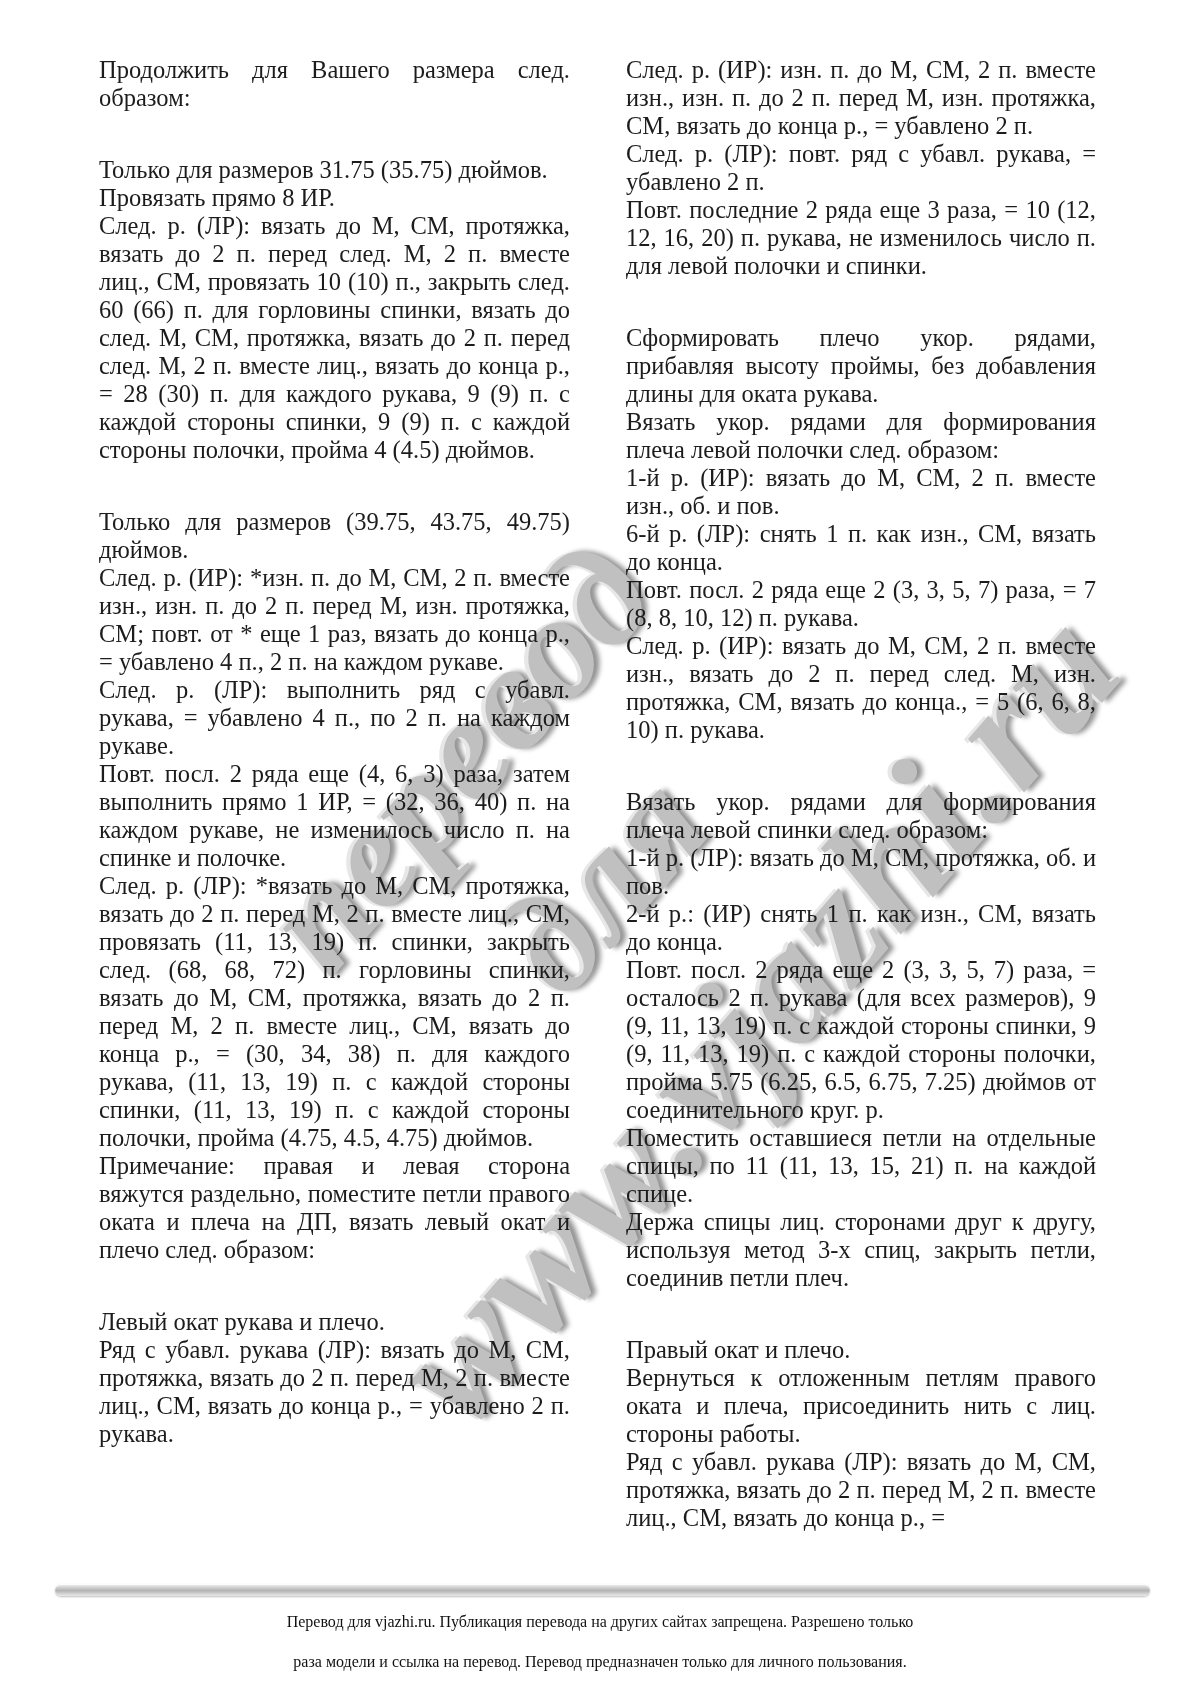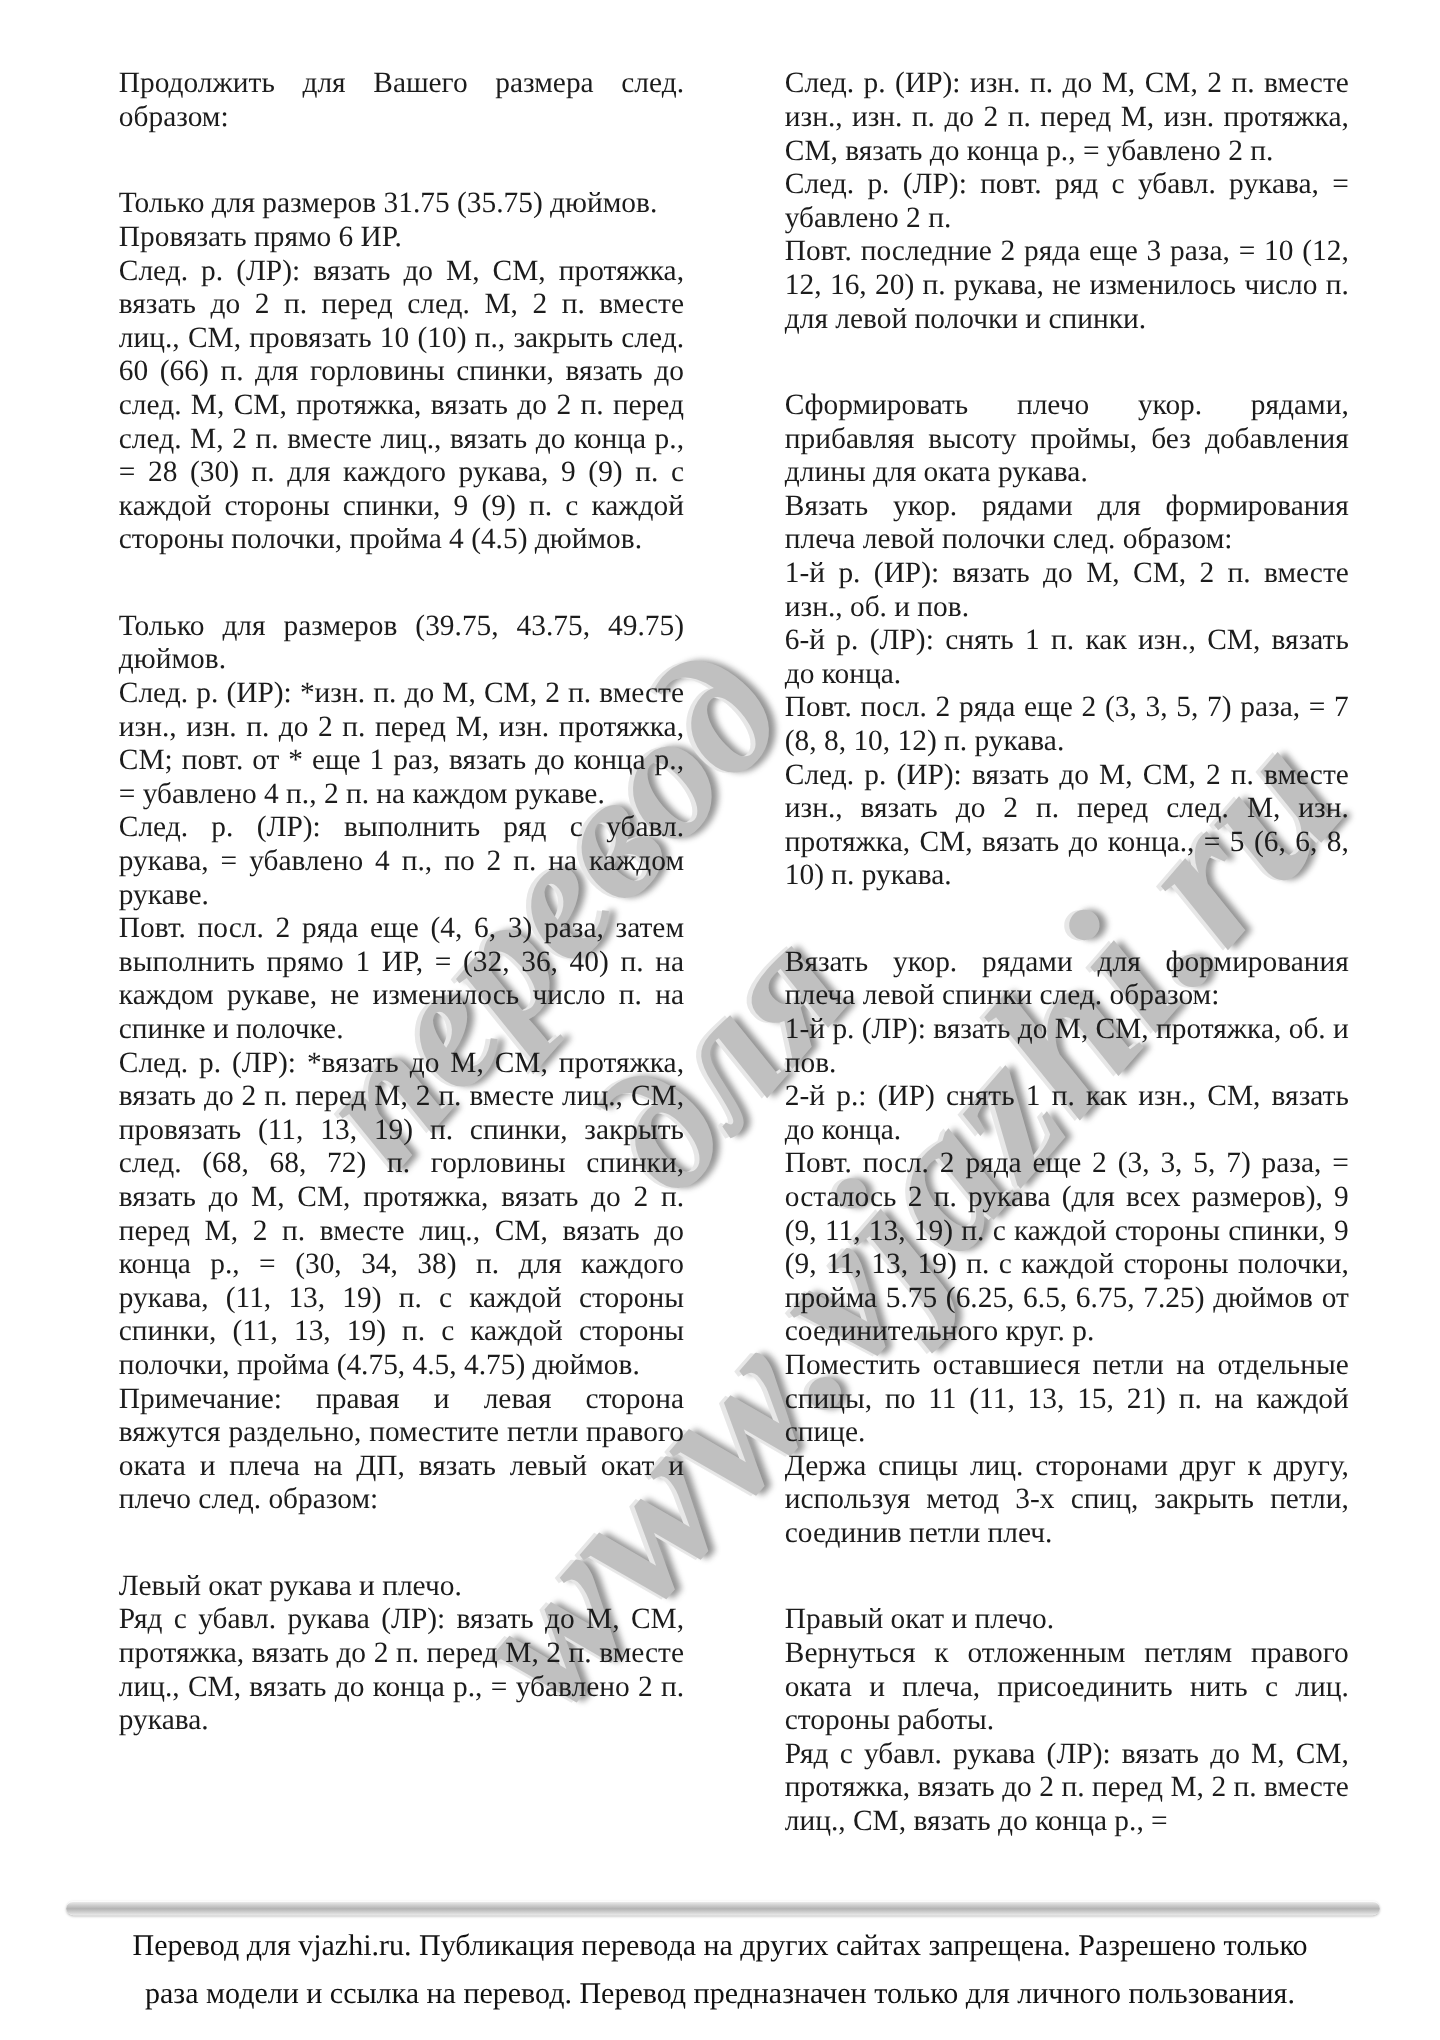--- a/index.html
+++ b/index.html
@@ -37,60 +37,60 @@
   
   .col {
     position: absolute;
     top: 56px;
     font-size: 24.5px;
     line-height: 28px;
     text-align: justify;
     z-index: 2;
   }
   .col-left  { left: 99px;  width: 471px; }
-  .col-right { left: 626px; width: 470px; margin-left: 28px; }
+  .col-right { left: 626px; width: 470px; }
   .para { margin: 0; font-family: Liberation Serif, serif; }
   .para.gap { margin-top: 44px; }
 
   
   .separator {
     position: absolute;
     left: 55px; right: 50px; top: 1584px;
     height: 12px;
     z-index: 2;
     background: linear-gradient(180deg, #f4f4f4 0%, #cfcfcf 30%, #b3b3b3 55%, #e9e9e9 100%);
     border-radius: 6px;
     box-shadow: 0 1px 2px rgba(0,0,0,0.25), inset 0 1px 0 rgba(255,255,255,0.8);
   }
 
   .footer {
     position: absolute;
     left: 60px; right: 60px; top: 1602px;
     z-index: 2;
     text-align: center;
-    font-size: 25px;
+    font-size: 16px;
     line-height: 40px;
     color: #111111;
   }
 </style>
 </head>
 <body>
 
 <div class="page">
 
   <div class="watermark">
     <div class="wm-line wm-1">перевод</div>
     <div class="wm-line wm-2">для</div>
     <div class="wm-line wm-3">www.vjazhi.ru</div>
   </div>
 
   <div class="col col-left">
       <p class="para">Продолжить для Вашего размера след. образом:</p>
       <p class="para gap">Только для размеров 31.75 (35.75) дюймов.</p>
-      <p class="para">Провязать прямо 6 ИР.</p>
+      <p class="para">Провязать прямо 8 ИР.</p>
       <p class="para">След. р. (ЛР): вязать до М, СМ, протяжка, вязать до 2 п. перед след. М, 2 п. вместе лиц., СМ, провязать 10 (10) п., закрыть след. 60 (66) п. для горловины спинки, вязать до след. М, СМ, протяжка, вязать до 2 п. перед след. М, 2 п. вместе лиц., вязать до конца р., = 28 (30) п. для каждого рукава, 9 (9) п. с каждой стороны спинки, 9 (9) п. с каждой стороны полочки, пройма 4 (4.5) дюймов.</p>
       <p class="para gap">Только для размеров (39.75, 43.75, 49.75) дюймов.</p>
       <p class="para">След. р. (ИР): *изн. п. до М, СМ, 2 п. вместе изн., изн. п. до 2 п. перед М, изн. протяжка, СМ; повт. от * еще 1 раз, вязать до конца р., = убавлено 4 п., 2 п. на каждом рукаве.</p>
       <p class="para">След. р. (ЛР): выполнить ряд с убавл. рукава, = убавлено 4 п., по 2 п. на каждом рукаве.</p>
       <p class="para">Повт. посл. 2 ряда еще (4, 6, 3) раза, затем выполнить прямо 1 ИР, = (32, 36, 40) п. на каждом рукаве, не изменилось число п. на спинке и полочке.</p>
       <p class="para">След. р. (ЛР): *вязать до М, СМ, протяжка, вязать до 2 п. перед М, 2 п. вместе лиц., СМ, провязать (11, 13, 19) п. спинки, закрыть след. (68, 68, 72) п. горловины спинки, вязать до М, СМ, протяжка, вязать до 2 п. перед М, 2 п. вместе лиц., СМ, вязать до конца р., = (30, 34, 38) п. для каждого рукава, (11, 13, 19) п. с каждой стороны спинки, (11, 13, 19) п. с каждой стороны полочки, пройма (4.75, 4.5, 4.75) дюймов.</p>
       <p class="para">Примечание: правая и левая сторона вяжутся раздельно, поместите петли правого оката и плеча на ДП, вязать левый окат и плечо след. образом:</p>
       <p class="para gap">Левый окат рукава и плечо.</p>
       <p class="para">Ряд с убавл. рукава (ЛР): вязать до М, СМ, протяжка, вязать до 2 п. перед М, 2 п. вместе лиц., СМ, вязать до конца р., = убавлено 2 п. рукава.</p>
     </div>

